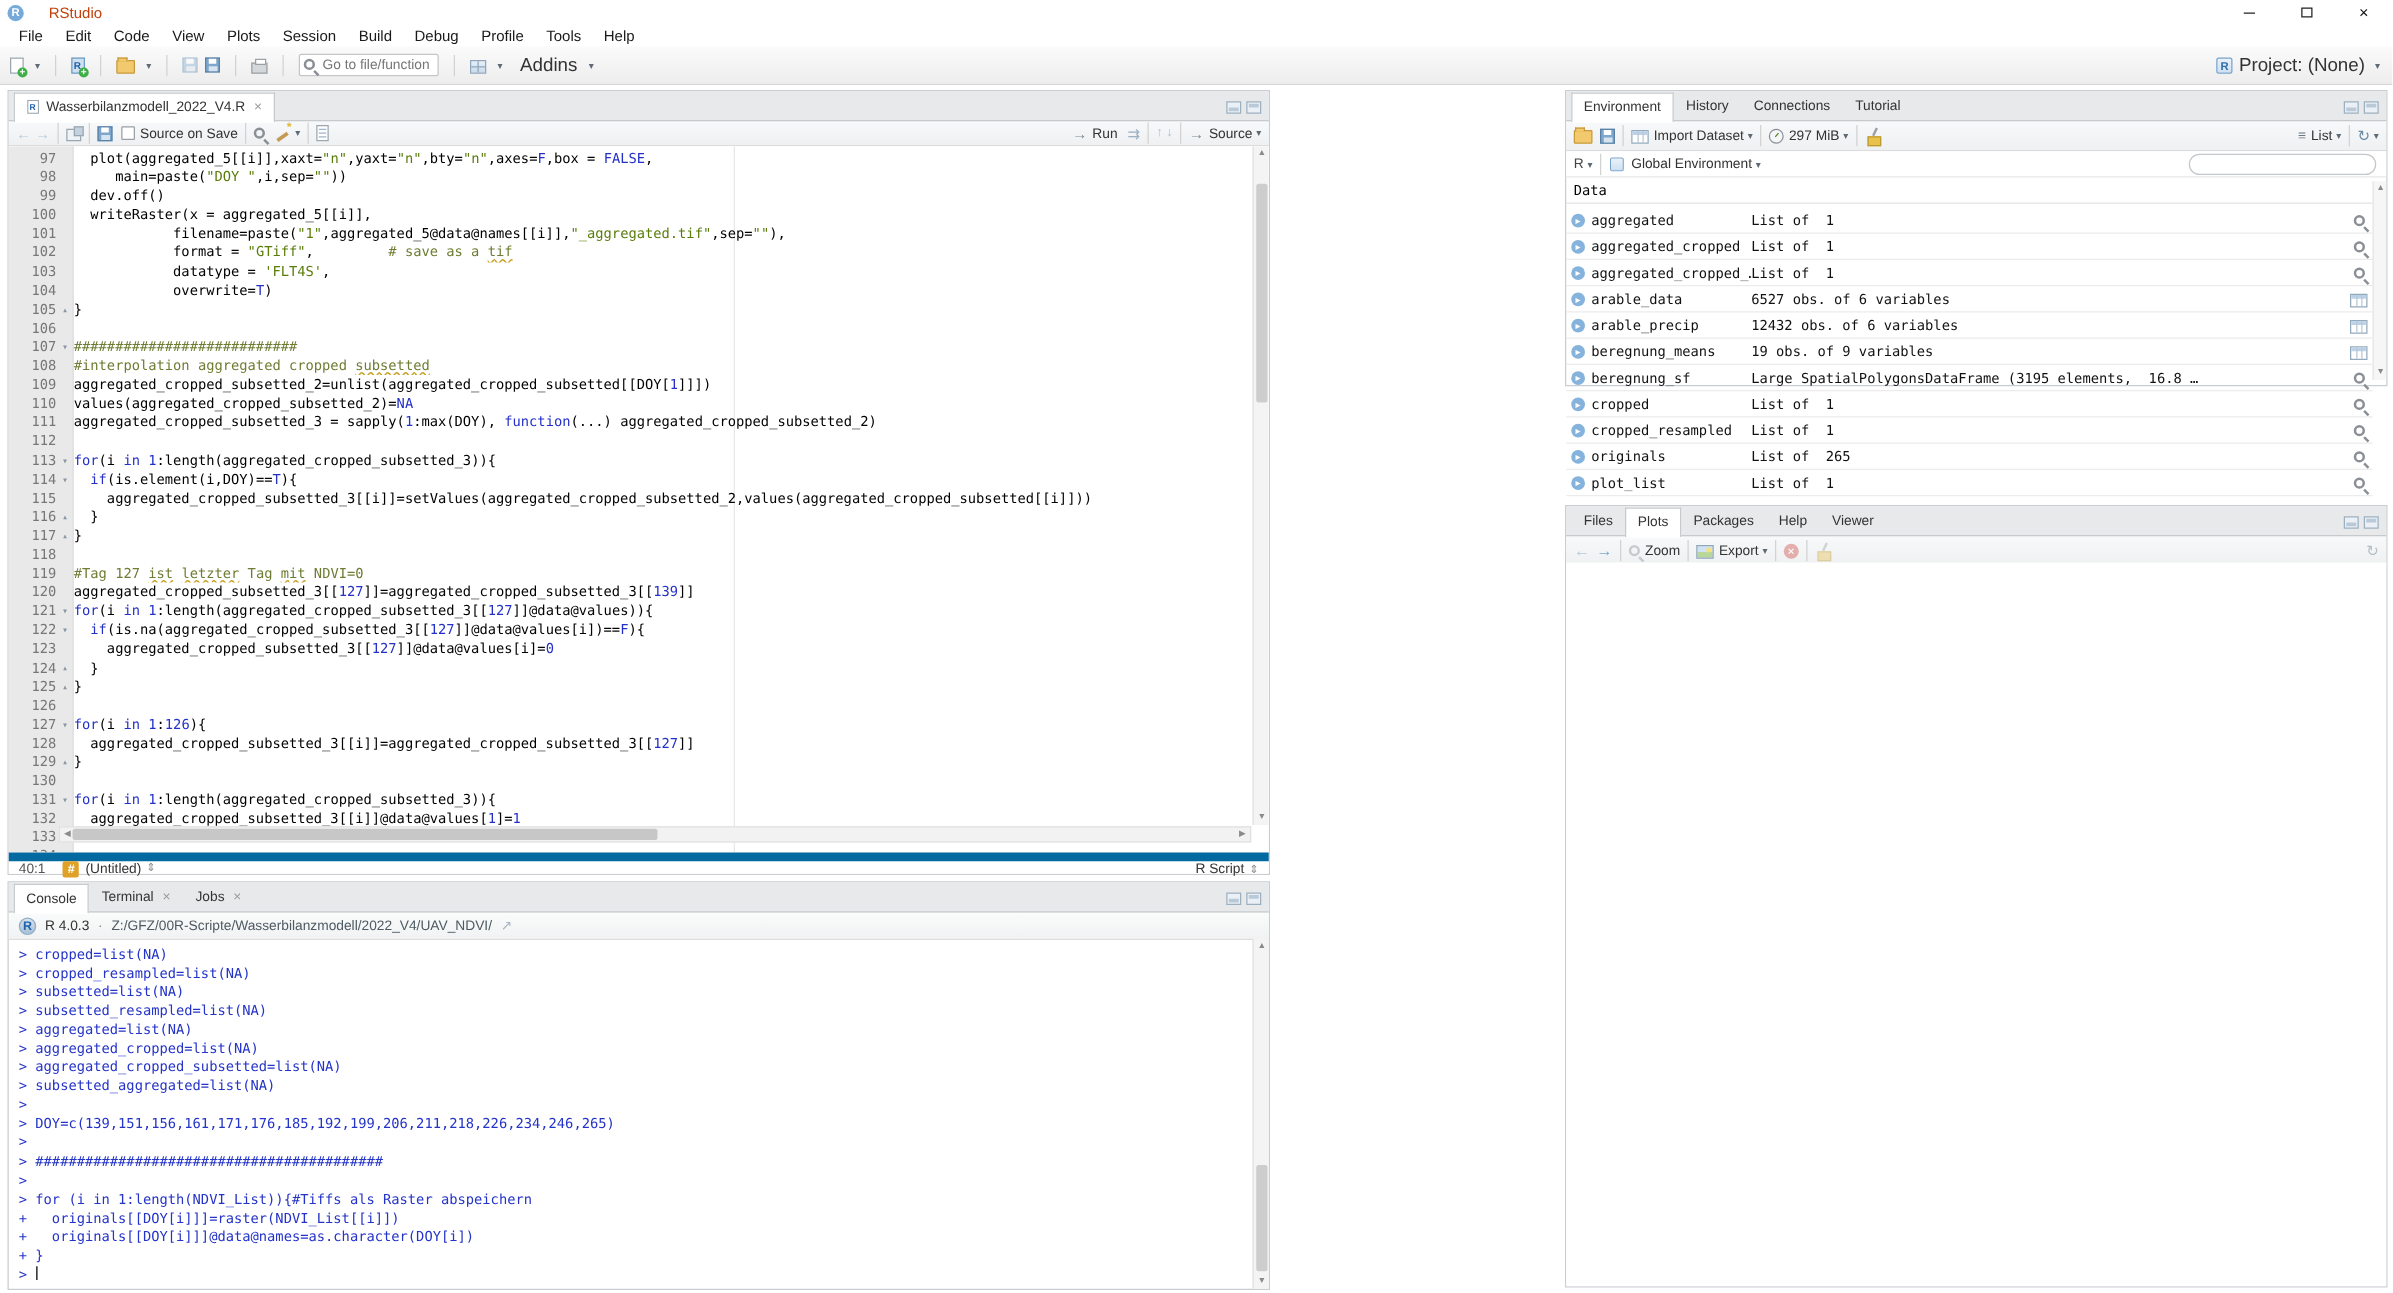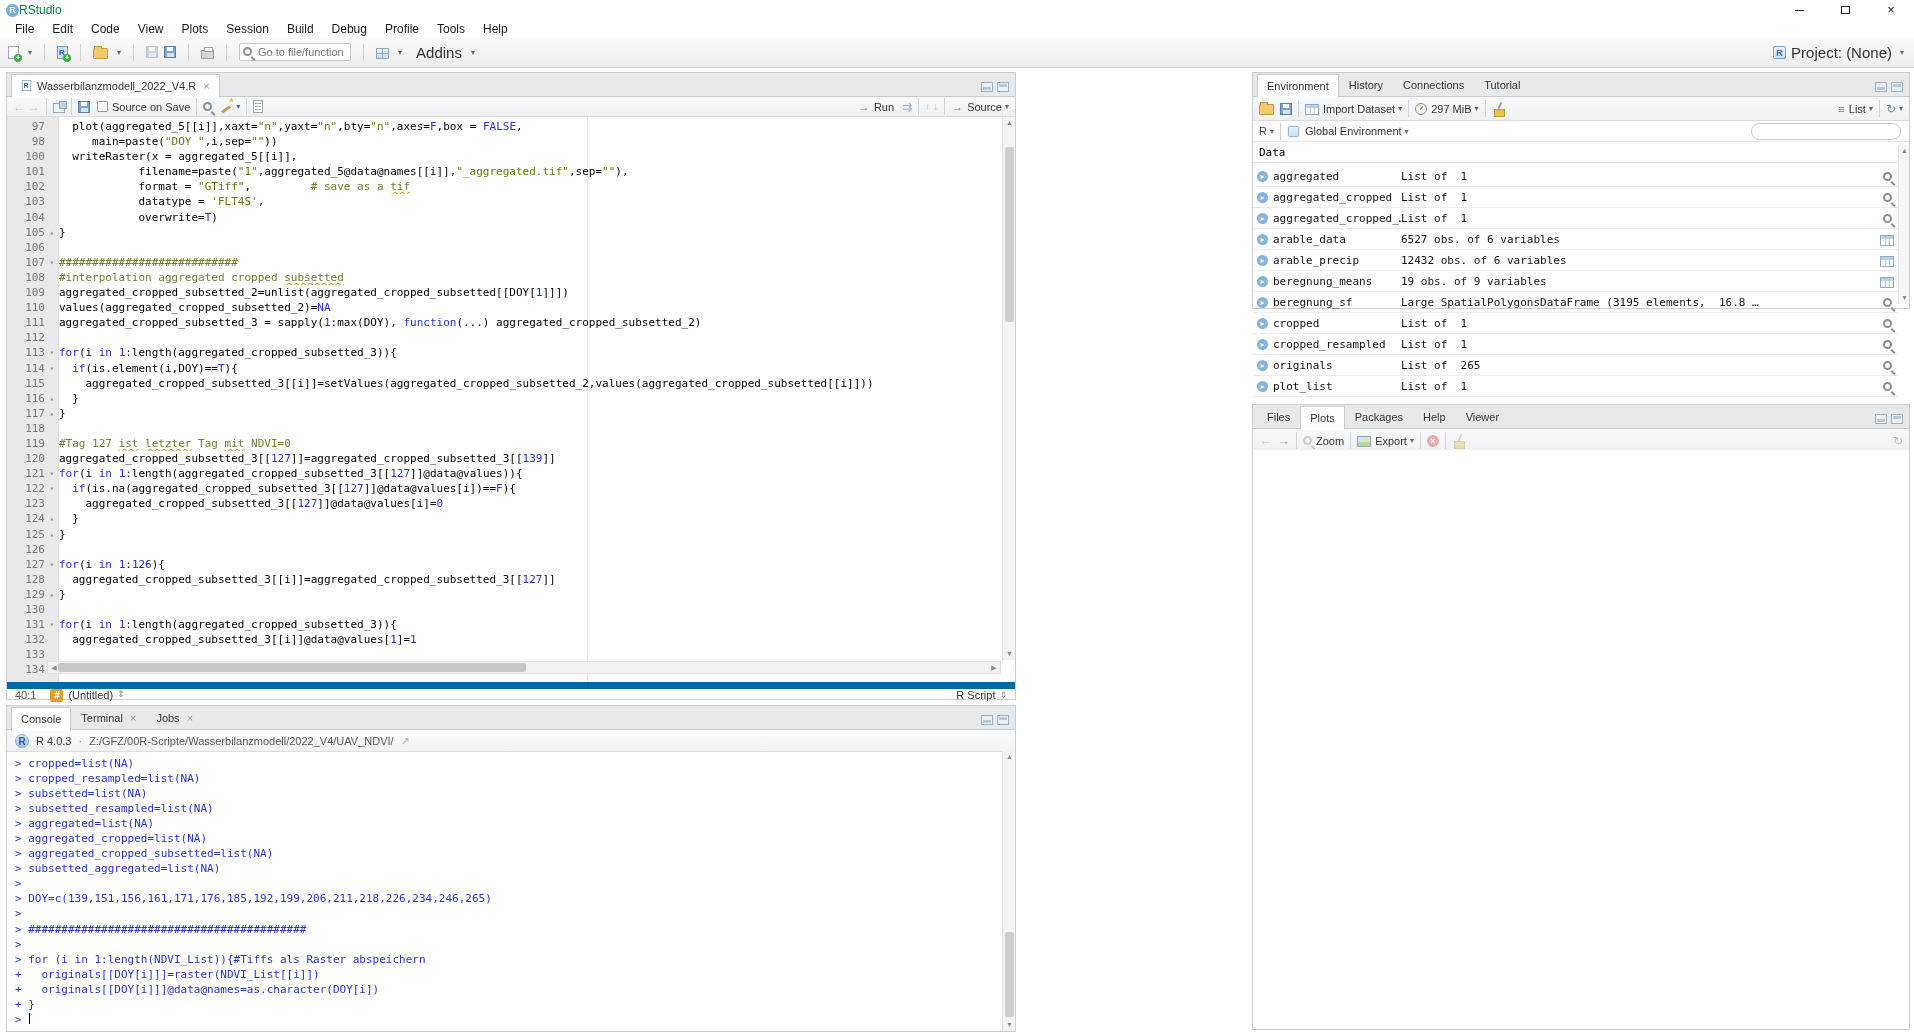--- a/index.html
+++ b/index.html
@@ -6,21 +6,21 @@
     --ui:"Liberation Sans","DejaVu Sans",sans-serif;
     --mono:"DejaVu Sans Mono",monospace;
   }
   *{box-sizing:border-box;margin:0;padding:0}
   html,body{width:1914px;height:1034px;background:#fff;font-family:var(--ui);overflow:hidden}
   #app{position:relative;width:1914px;height:1034px;background:#fff}
 
   
   #titlebar{position:absolute;left:0;top:0;width:100%;height:20px;background:#fff;display:flex;align-items:center;padding-left:6px}
   .app-ic{width:13px;height:13px;border-radius:50%;background:#75aadb;color:#fff;font:bold 9px/13px var(--ui);text-align:center;display:inline-block}
-  .app-title{font-size:12px;color:#15803d;margin-left:0}
+  .app-title{font-size:12px;color:#c2410c;margin-left:20px}
   .win-btns{position:absolute;right:0;top:0;height:20px;display:flex}
   .wbtn{width:46px;height:20px;display:flex;align-items:center;justify-content:center;cursor:default}
   .w-min{width:9px;height:1px;background:#222;display:inline-block}
   .w-max{width:9px;height:8px;border:1px solid #222;display:inline-block}
   .w-close{font-size:13px;color:#111;line-height:20px}
 
   
   #menubar{position:absolute;left:0;top:20px;width:100%;height:17px;background:#fff;display:flex;align-items:center;padding-left:6px}
   .menu-item{font-size:12px;color:#1a1a1a;padding:0 9px}
 
@@ -272,20 +272,25 @@
             <div class="ln">97</div>
             <div class="fold"></div>
             <div class="cde">  plot(aggregated_5[[i]],xaxt=<span class="tk-str">"n"</span>,yaxt=<span class="tk-str">"n"</span>,bty=<span class="tk-str">"n"</span>,axes=<span class="tk-kw">F</span>,box = <span class="tk-kw">FALSE</span>,</div>
           </div>
           <div class="crow">
             <div class="ln">98</div>
             <div class="fold"></div>
             <div class="cde">     main=paste(<span class="tk-str">"DOY "</span>,i,sep=<span class="tk-str">""</span>))</div>
           </div>
           <div class="crow">
+            <div class="ln">99</div>
+            <div class="fold"></div>
+            <div class="cde">  dev.off()</div>
+          </div>
+          <div class="crow">
             <div class="ln">100</div>
             <div class="fold"></div>
             <div class="cde">  writeRaster(x = aggregated_5[[i]],</div>
           </div>
           <div class="crow">
             <div class="ln">101</div>
             <div class="fold"></div>
             <div class="cde">            filename=paste(<span class="tk-str">"1"</span>,aggregated_5@data@names[[i]],<span class="tk-str">"_aggregated.tif"</span>,sep=<span class="tk-str">""</span>),</div>
           </div>
           <div class="crow">

